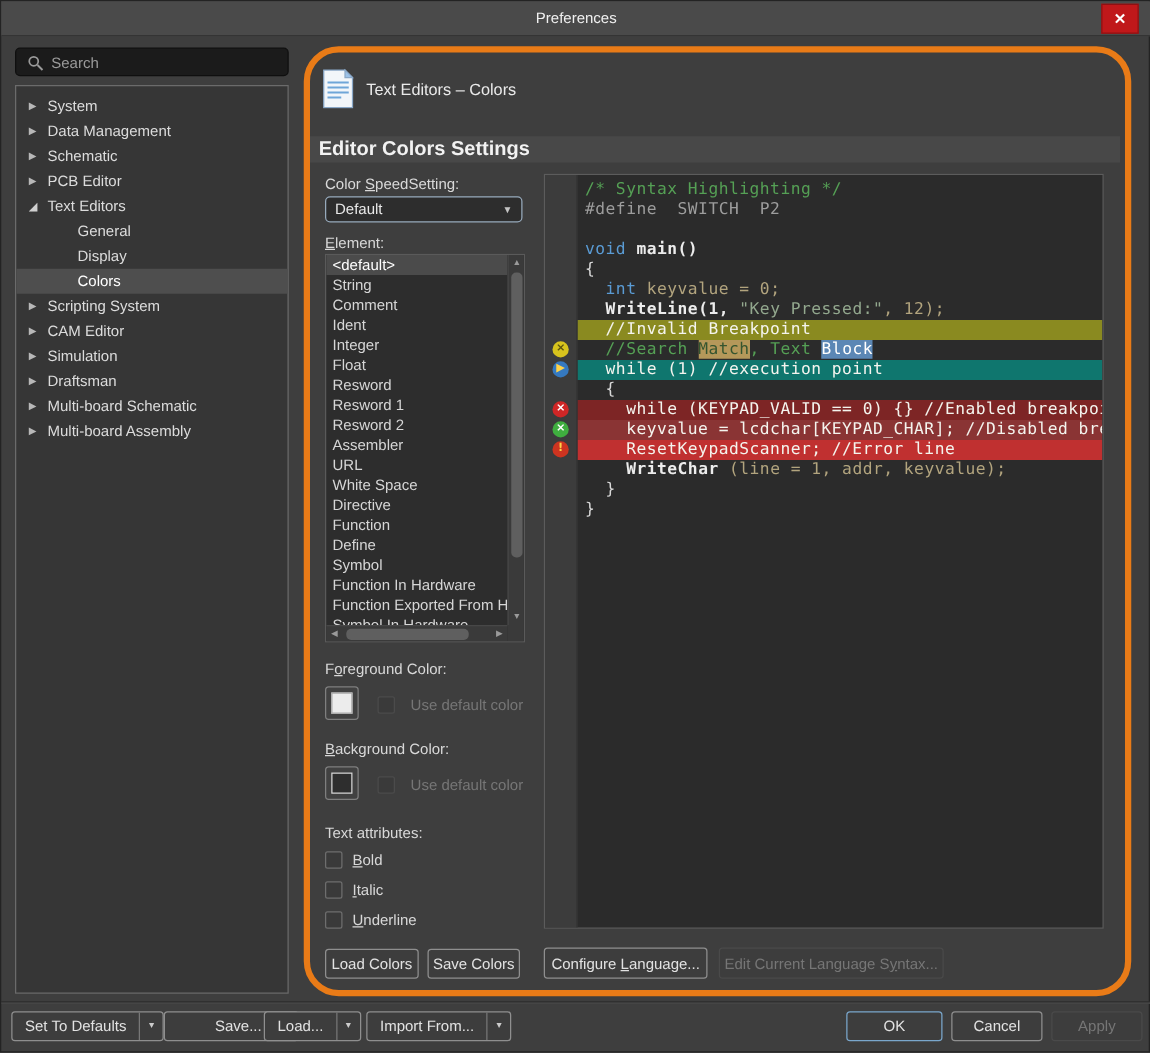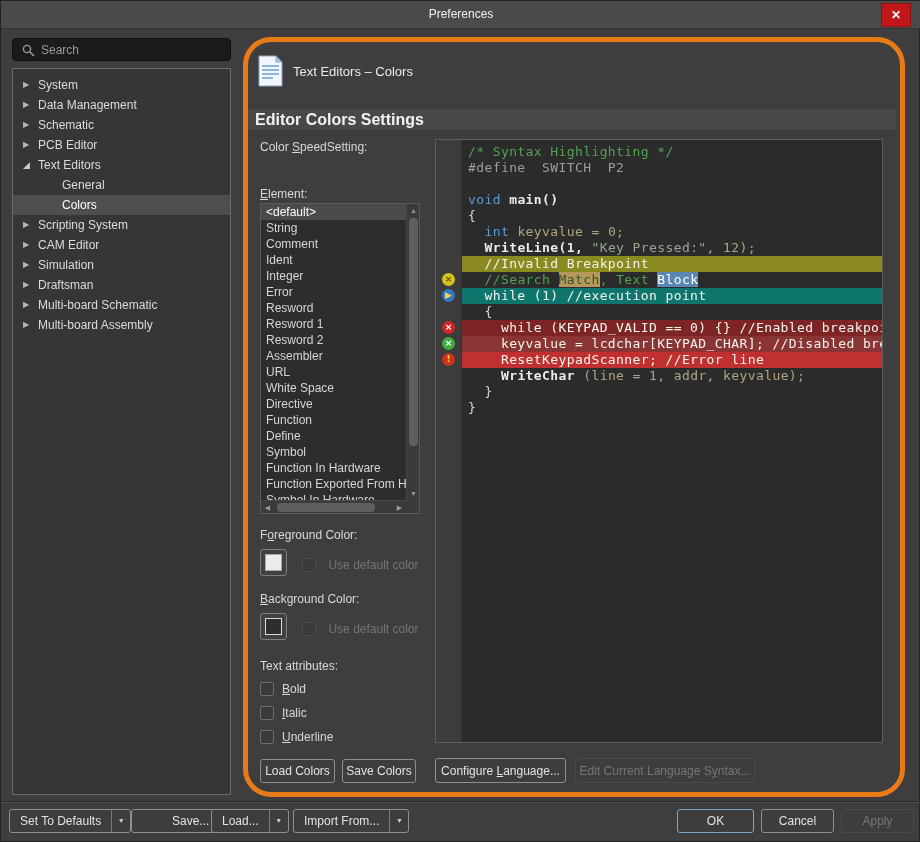--- a/index.html
+++ b/index.html
@@ -130,20 +130,21 @@
       </div>
       <div class="trow">
         <span class="tarrow">▶</span>
         <span class="tlabel">PCB Editor</span>
       </div>
       <div class="trow">
         <span class="tarrow exp">◢</span>
         <span class="tlabel">Text Editors</span>
       </div>
       <div class="tchild">General</div>
+      <div class="tchild">Display</div>
       <div class="tchild sel">Colors</div>
       <div class="trow">
         <span class="tarrow">▶</span>
         <span class="tlabel">Scripting System</span>
       </div>
       <div class="trow">
         <span class="tarrow">▶</span>
         <span class="tlabel">CAM Editor</span>
       </div>
       <div class="trow">
@@ -171,30 +172,34 @@
     <path d="M19 1 L19 7 L25 7 Z" fill="#9cc2e8" stroke="#8aa8c8" stroke-width="1"></path>
     <line x1="5" y1="11" x2="22" y2="11" stroke="#6fa6d8" stroke-width="1.6"></line>
     <line x1="5" y1="15" x2="22" y2="15" stroke="#6fa6d8" stroke-width="1.6"></line>
     <line x1="5" y1="19" x2="22" y2="19" stroke="#6fa6d8" stroke-width="1.6"></line>
     <line x1="5" y1="23" x2="16" y2="23" stroke="#6fa6d8" stroke-width="1.6"></line>
   </svg>
   <div class="htitle">Text Editors – Colors</div>
   <div class="secbar">Editor Colors Settings</div>
 
   <div class="flabel" style="left:259px; top:139px;"><span>Color </span><span class="u">S</span><span>peedSetting:</span></div>
+  <div class="dropdown">
+    <span>Default</span>
+    <span class="dar">▼</span>
+  </div>
 
   <div class="flabel" style="left:259px; top:186px;"><span></span><span class="u">E</span><span>lement:</span></div>
   <div class="listbox">
     <div class="elist" id="elist">
         <div class="erow sel">&lt;default&gt;</div>
         <div class="erow">String</div>
         <div class="erow">Comment</div>
         <div class="erow">Ident</div>
         <div class="erow">Integer</div>
-        <div class="erow">Error</div>
+        <div class="erow">Float</div>
         <div class="erow">Resword</div>
         <div class="erow">Resword 1</div>
         <div class="erow">Resword 2</div>
         <div class="erow">Assembler</div>
         <div class="erow">URL</div>
         <div class="erow">White Space</div>
         <div class="erow">Directive</div>
         <div class="erow">Function</div>
         <div class="erow">Define</div>
         <div class="erow">Symbol</div>

